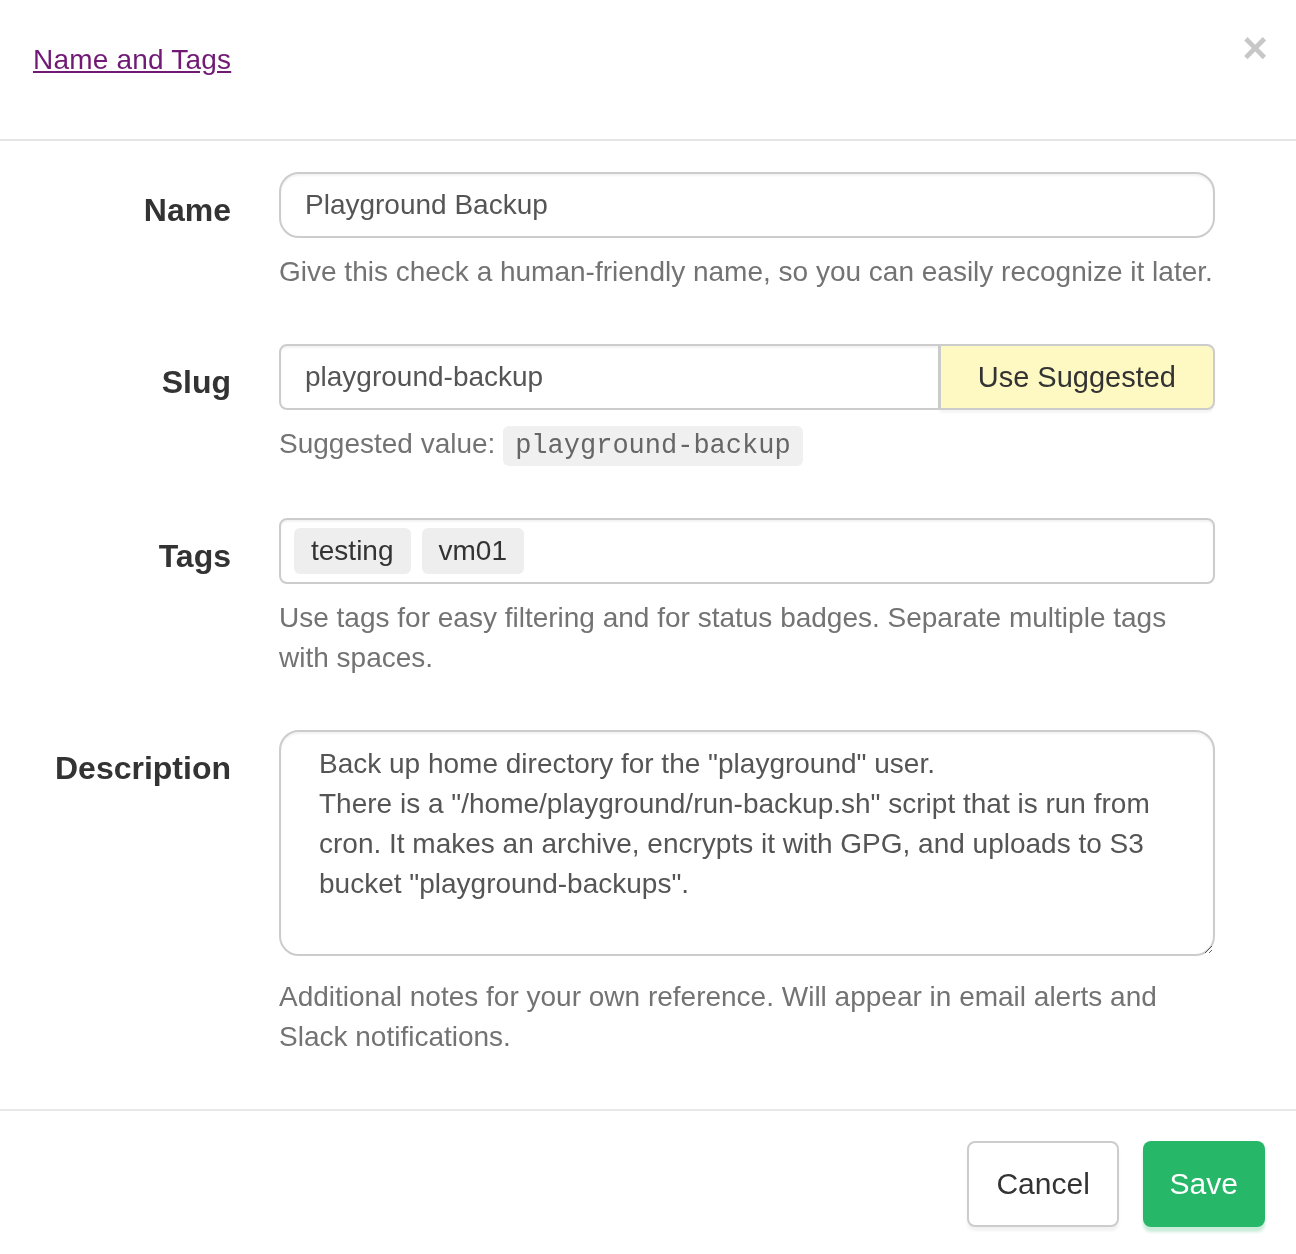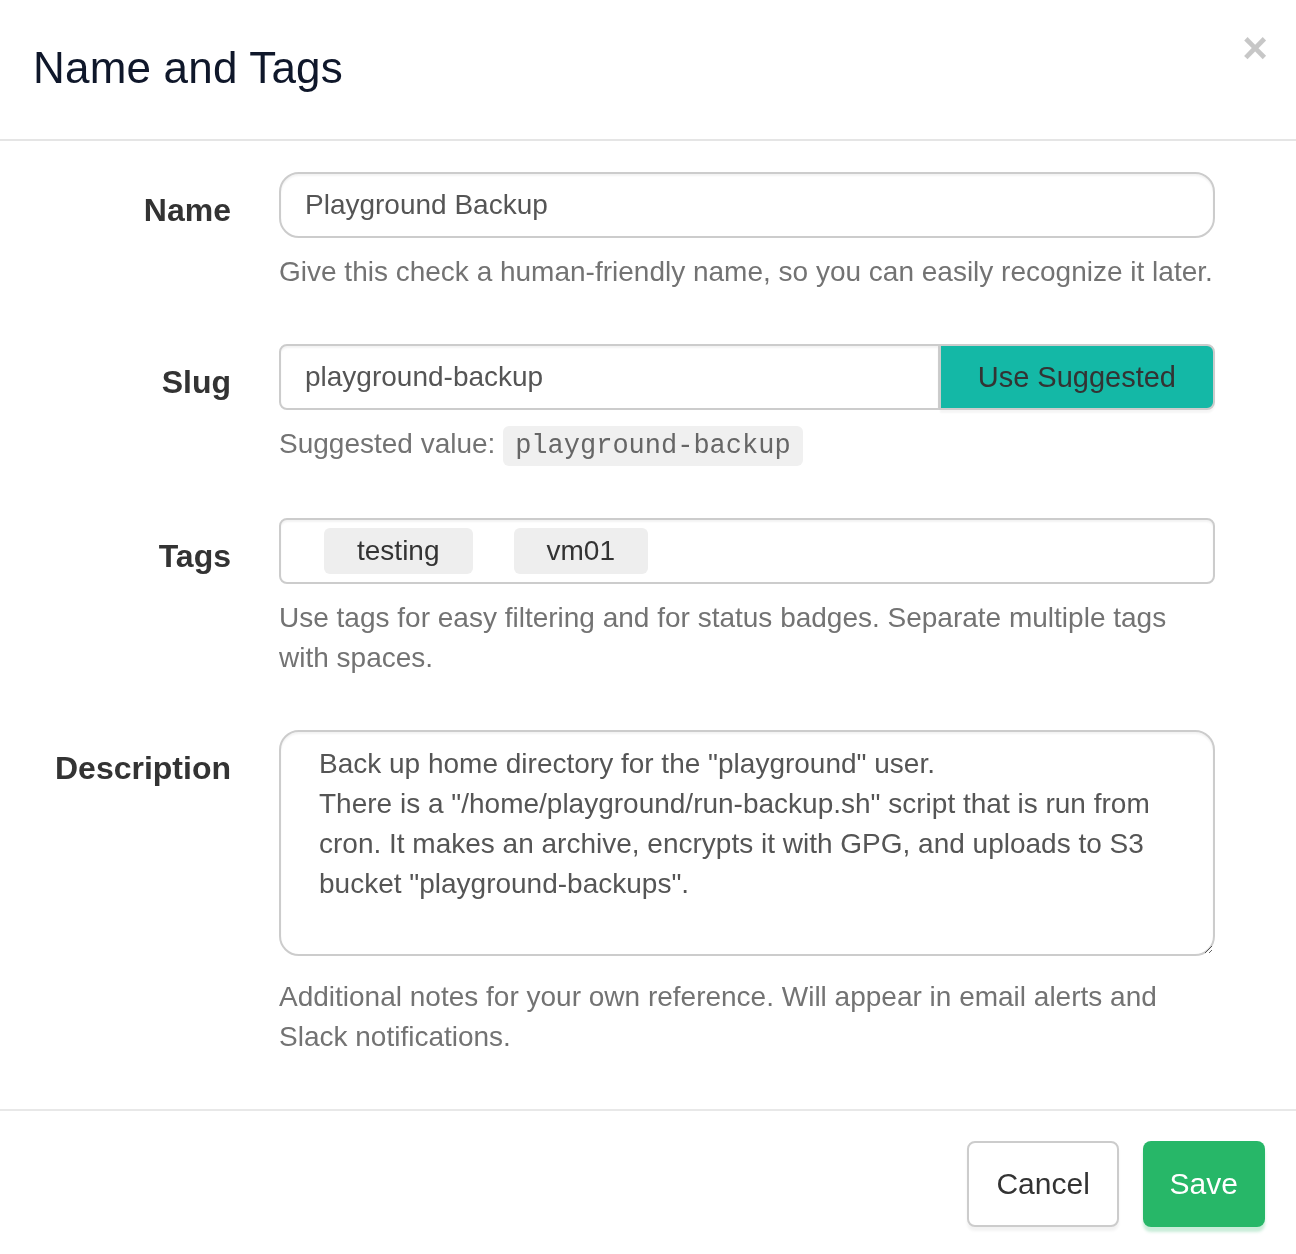--- a/index.html
+++ b/index.html
@@ -8,21 +8,21 @@
     background: #ffffff;
     font-family: "Liberation Sans", "DejaVu Sans", sans-serif;
     font-size: 28px;
     color: #555555;
     overflow: hidden;
   }
   .modal { width: 1296px; height: 1254px; background: #fff; position: relative; display: flex; flex-direction: column; }
 
   
   .modal-header { position: relative; height: 141px; border-bottom: 2px solid #e5e5e5; padding: 46px 33px 0 33px; flex: 0 0 auto; }
-  .modal-title { font-size: 44px; font-weight: 400; color: #0f172a; line-height: 1; letter-spacing: 0.2px; }
+  .modal-title { font-size: 28px; font-weight: 400; color: #701a75; line-height: 1; letter-spacing: 0.2px; text-decoration: underline; }
   .close-btn {
     position: absolute; top: 26px; right: 28px;
     background: none; border: none; cursor: pointer;
     font-size: 44px; font-weight: 700; line-height: 1;
     color: rgba(0,0,0,0.22);
     font-family: "Liberation Sans", sans-serif;
   }
 
   
   .modal-body { padding: 31px 81px 0 0; flex: 1 1 auto; }
@@ -45,21 +45,21 @@
   .help-block { margin-top: 14px; color: #737373; font-size: 28px; line-height: 40px; }
 
   
   .input-group { display: flex; width: 100%; }
   .input-group .form-control { flex: 1 1 auto; border-radius: 8px 0 0 8px; }
   .input-group-btn {
     flex: 0 0 auto;
     height: 66px; padding: 0 37px;
     border: 2px solid #cccccc; border-left-width: 1px;
     border-radius: 0 8px 8px 0;
-    background: #14b8a6; color: #333333;
+    background: #fef9c3; color: #333333;
     font-size: 29px; cursor: pointer;
     font-family: "Liberation Sans", "DejaVu Sans", sans-serif;
     box-shadow: 0 3px 2px rgba(0,0,0,0.04);
   }
   .code-chip {
     font-family: "Liberation Mono", "DejaVu Sans Mono", monospace;
     font-size: 27px; color: #666666;
     background: #f0f0f0; border-radius: 6px;
     padding: 5px 12px;
   }
@@ -69,24 +69,23 @@
     width: 100%; height: 66px;
     border: 2px solid #cccccc; border-radius: 8px;
     background: #fff;
     display: flex; align-items: center;
     padding: 0 13px; gap: 11px;
     box-shadow: inset 0 2px 2px rgba(0,0,0,0.05);
     cursor: text;
   }
   .tag-pill {
     background: #eeeeee; color: #333333;
-    border-radius: 6px; padding: 4px 33px;
+    border-radius: 6px; padding: 4px 17px;
     font-size: 28px; line-height: 38px;
     white-space: nowrap;
-    margin-left: 30px;
   }
 
   
   textarea.form-control {
     height: 226px; padding: 12px 38px;
     line-height: 40px; resize: both;
   }
 
   
   .modal-footer {

